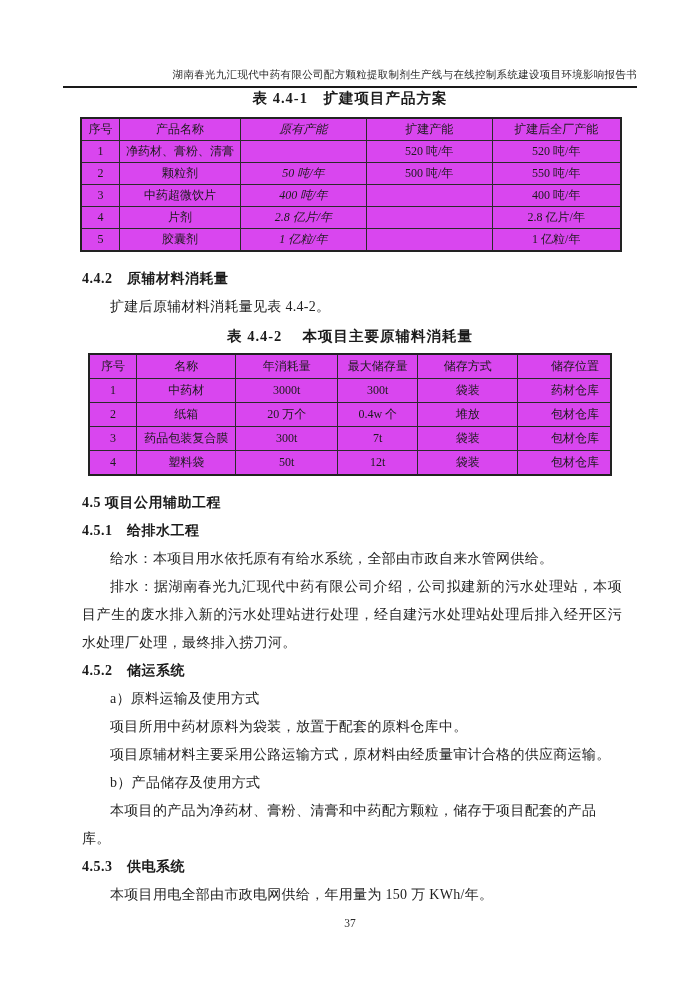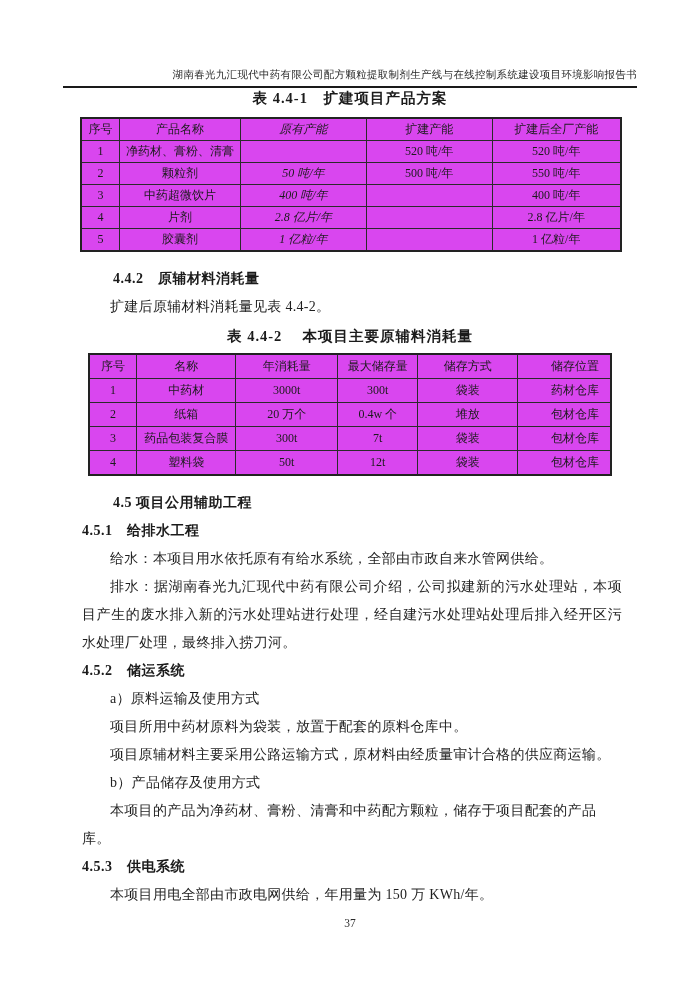--- a/index.html
+++ b/index.html
@@ -50,21 +50,21 @@
   .t2 th:nth-child(4),.t2 td:nth-child(4){width:16%;}
   .t2 th:nth-child(5),.t2 td:nth-child(5){width:20%;}
   .t2 th:nth-child(6),.t2 td:nth-child(6){width:14.5%;padding-left:24px;}
 
   
   .text-block{margin:0 78px 0 82px;}
   .sec-heading{
     font-size:14px;font-weight:600;color:#1b1b1b;
     line-height:28px;margin:0;letter-spacing:0.5px;
   }
-  .sec-heading.mt{margin-top:13px;margin-left:31px;}
+  .sec-heading.mt{margin-top:13px;}
   .para{
     font-size:14px;line-height:28px;margin:0;color:#1e1e1e;
     letter-spacing:0.3px;
   }
   .para.indent{text-indent:2em;}
   .para.justify{text-align:justify;}
 
   
   .page-number{
     position:absolute;bottom:60px;left:0;width:100%;

